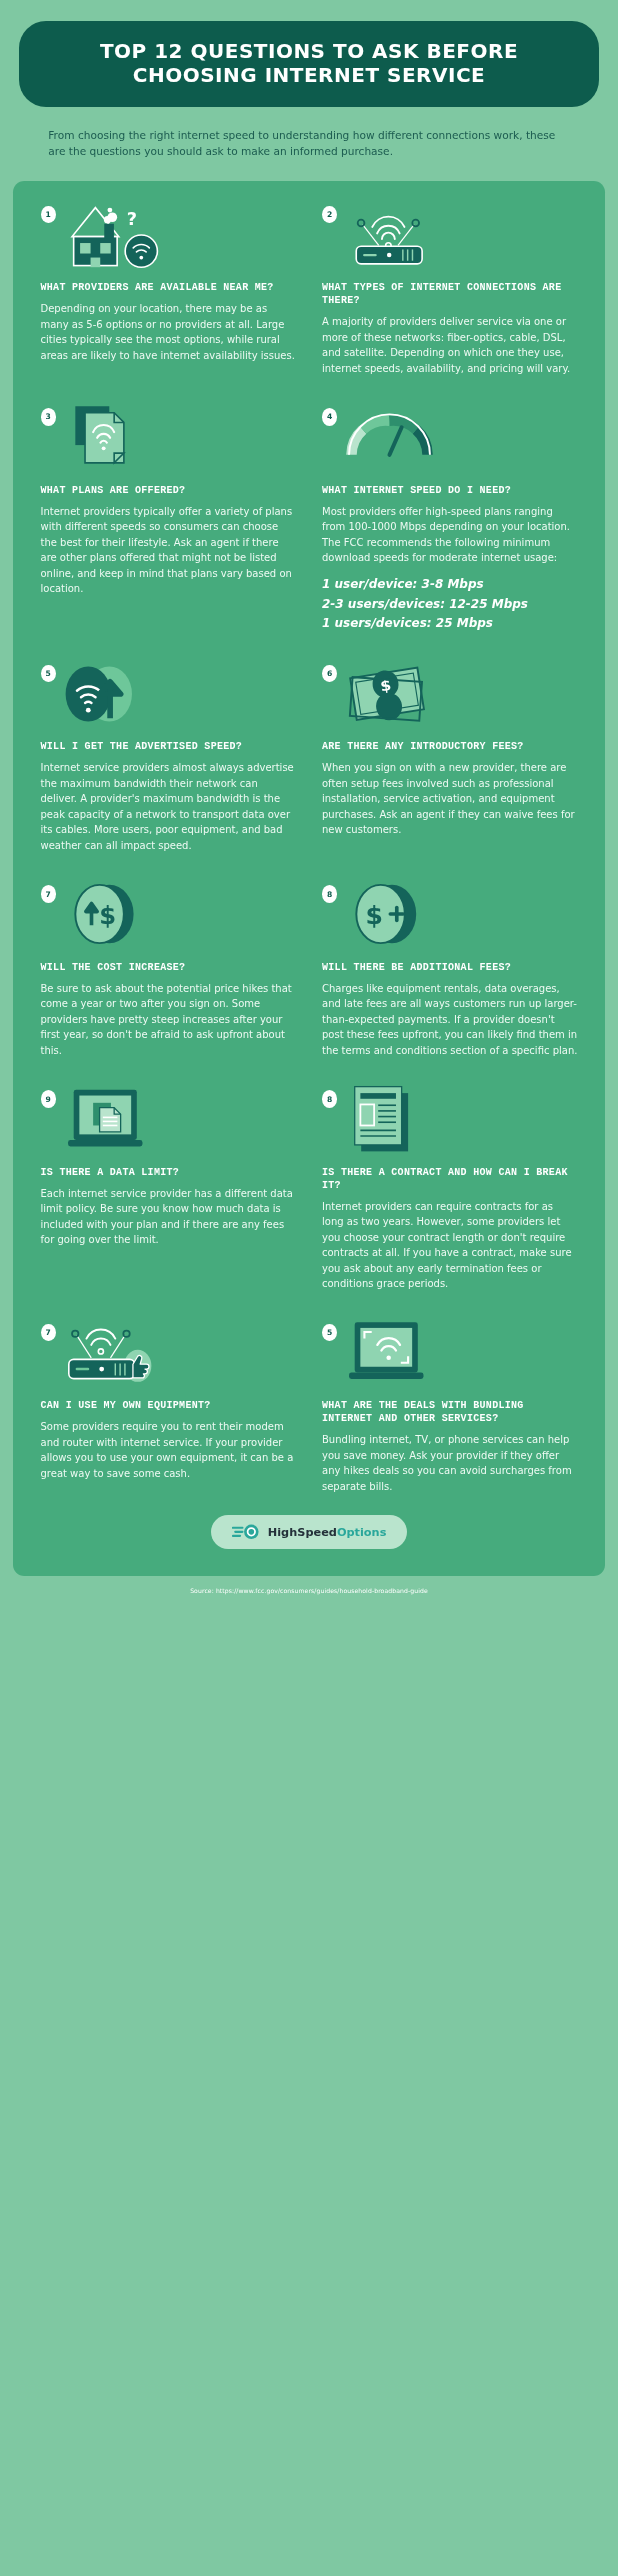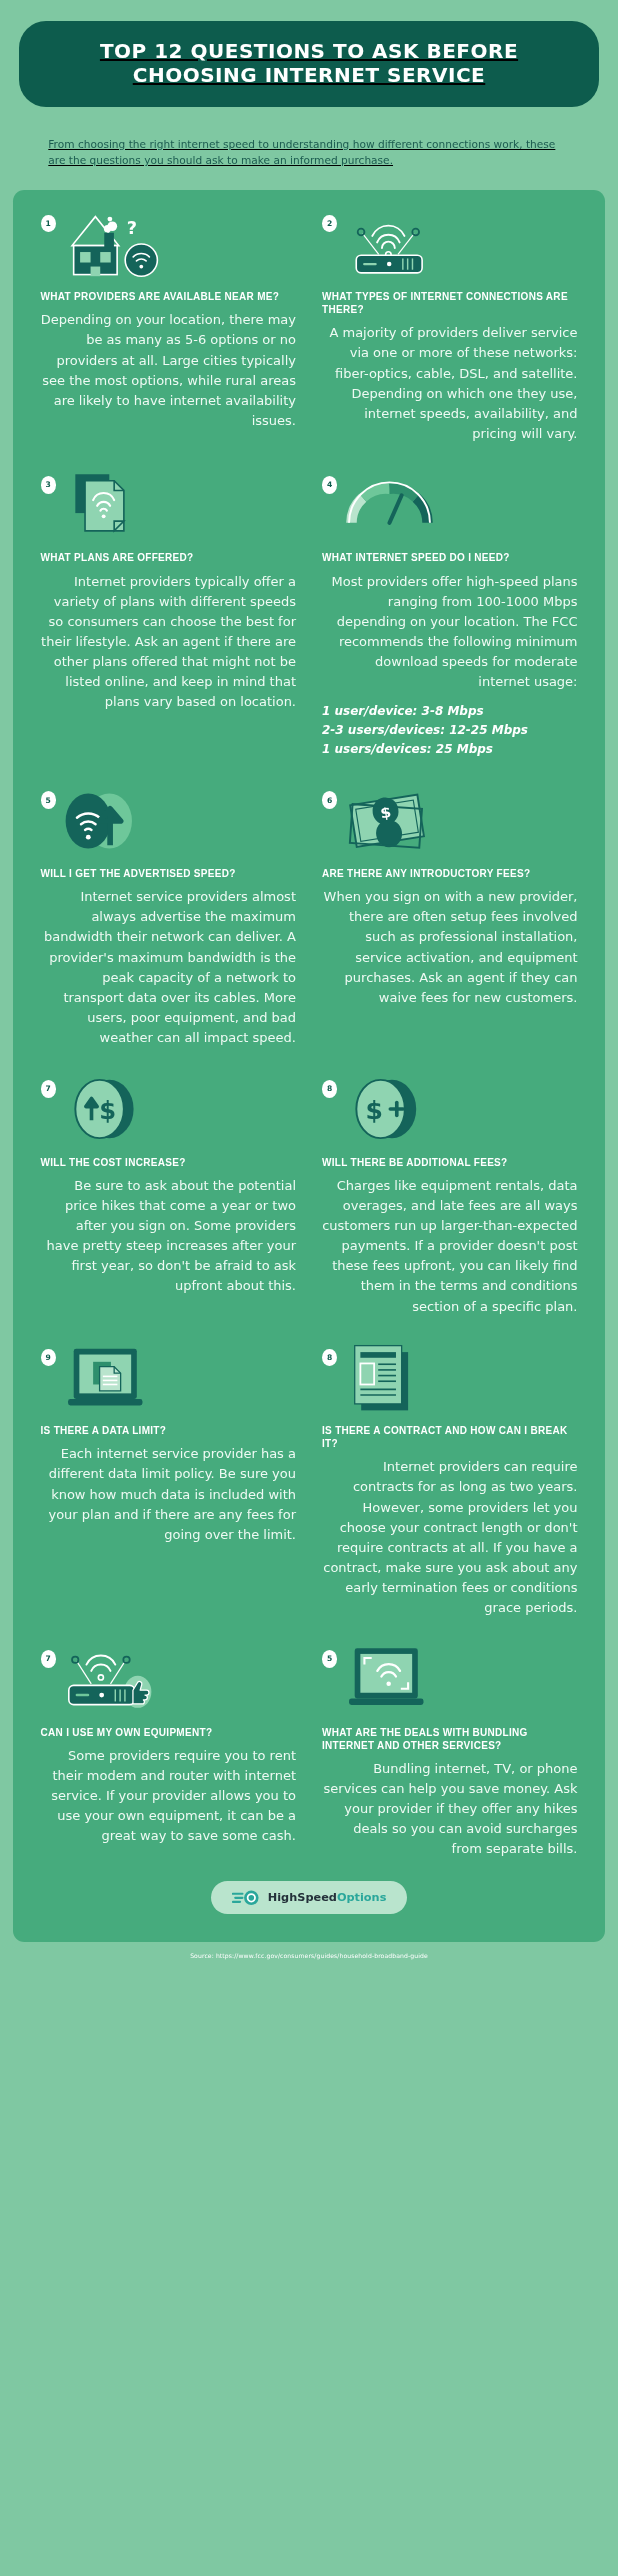--- a/index.html
+++ b/index.html
@@ -14,42 +14,41 @@
     position: relative;
     width: 618px;
     min-height: 2576px;
     background: #7fc8a2;
     overflow: hidden;
   }
 
   
   .header-wrap {
     padding: 21px 19.3px 0 19.3px;
-    text-decoration: underline;
   }
   .title-pill {
     background: #0d5c4d;
     border-radius: 27px;
     padding: 17.7px 27px 19.3px 27px;
     text-align: center;
   }
   .title-pill h1 {
     color: #ffffff;
     font-family: "DejaVu Sans", sans-serif;
     font-weight: 700;
     font-size: 20px;
     line-height: 1.22;
     letter-spacing: 0.5px;
     text-transform: uppercase;
   }
   .intro {
     color: #1c5c50;
     font-size: 10.6px;
     line-height: 1.52;
-    padding: 29px 29px 0 29px;
+    padding: 20px 29px 0 29px;
     font-family: "DejaVu Sans", sans-serif;
   }
 
   
   .panel {
     margin: 22.5px 13px 0 13px;
     background: #46ab7d;
     border-radius: 11.3px;
     padding: 19.3px 14.5px 21px 14.5px;
   }
@@ -91,35 +90,34 @@
   .icon-art {
     flex: 1 1 auto;
     display: flex;
     align-items: flex-start;
     justify-content: flex-start;
     padding-left: 3.2px;
   }
 
   .q-title {
     color: #ffffff;
-    font-family: Liberation Sans, sans-serif;
+    font-family: Liberation Mono, monospace;
     font-weight: 700;
     font-size: 10px;
     line-height: 1.30;
     letter-spacing: 0.3px;
     text-transform: uppercase;
     margin-bottom: 7.2px;
   }
 
   .q-body {
     color: #eefaf3;
-    font-size: 13px;
+    font-size: 10px;
     line-height: 1.55;
     font-family: "DejaVu Sans", sans-serif;
-    text-align: right;
   }
 
   .q-list {
     color: #ffffff;
     font-size: 12px;
     line-height: 1.6;
     font-style: italic;
     font-weight: 600;
     margin-top: 9.7px;
     font-family: "DejaVu Sans", sans-serif;

